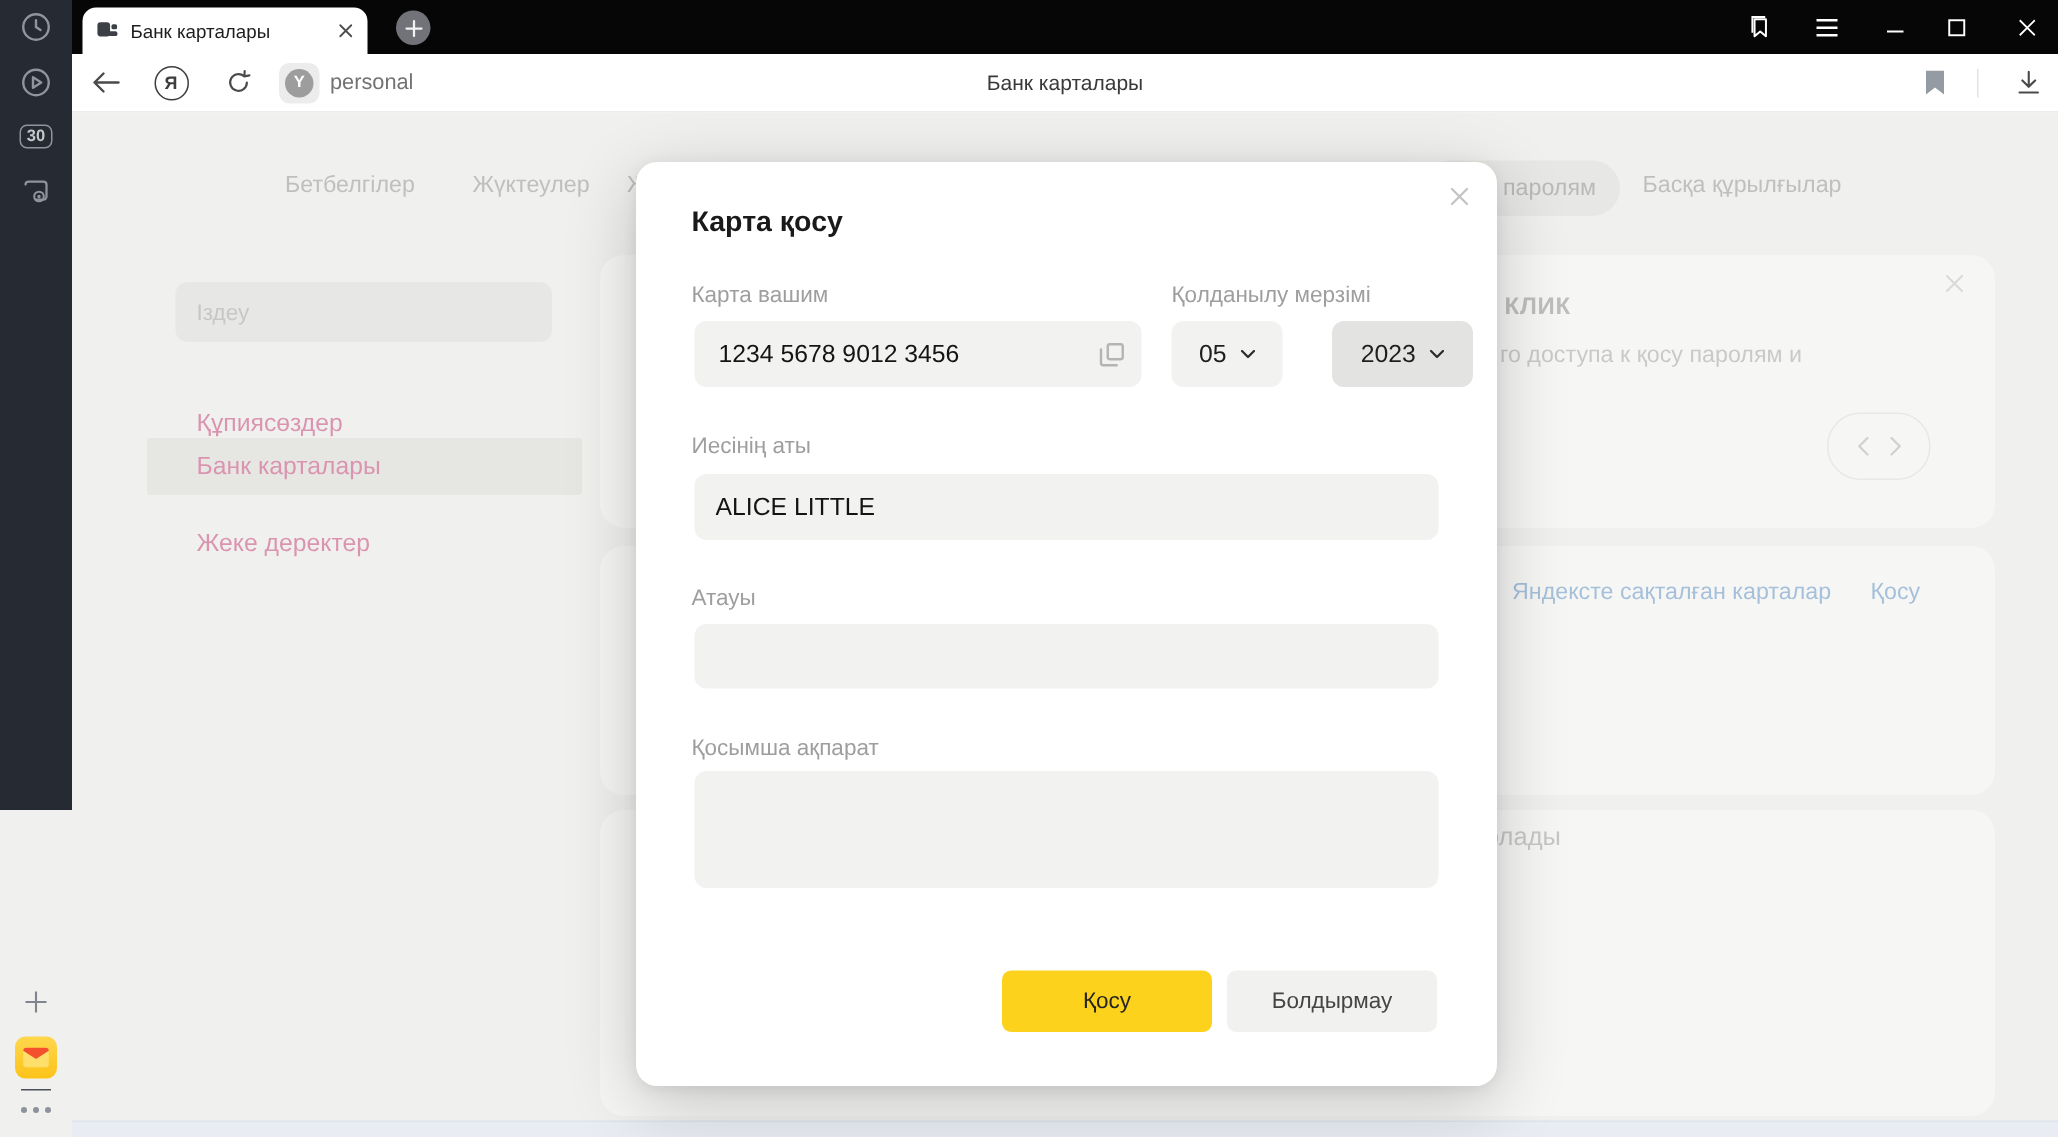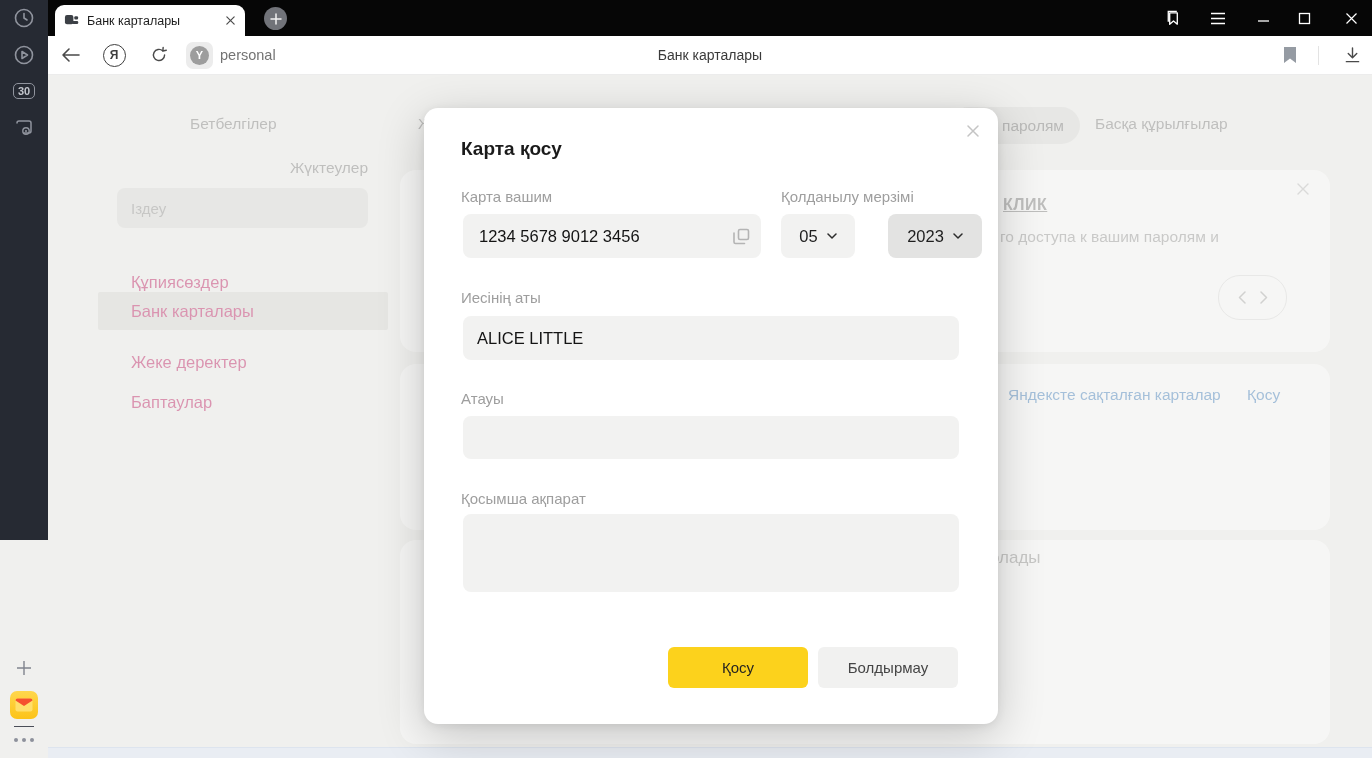--- a/index.html
+++ b/index.html
@@ -34,21 +34,21 @@
   .page{position:absolute;left:48px;top:75px;width:1324px;height:683px;background:#f0f0ee;overflow:hidden;}
   .dim{position:absolute;inset:0;opacity:.42;}
   .bg-nav{position:absolute;left:0;top:32px;width:100%;height:38px;font-size:15.5px;color:#7c7c7c;}
   .bg-nav .nav-it{position:absolute;top:8px;white-space:nowrap;}
   .nav-pill{position:absolute;left:902px;top:0;width:130px;height:37px;background:#dcdcd9;border-radius:19px;line-height:37px;text-align:right;padding-right:16px;box-sizing:border-box;color:#6f6f6f;}
   .set-search{position:absolute;left:69px;top:113px;width:251px;height:40px;background:#dcdcd9;border-radius:8px;border:none;box-sizing:border-box;padding:0 14px;font-size:15px;color:#555;font-family:inherit;}
   .set-search::placeholder{color:#8f8f8f;}
   .set-item{position:absolute;left:50px;width:290px;height:38px;line-height:38px;padding-left:33px;box-sizing:border-box;font-size:16.5px;color:#be185d;white-space:nowrap;}
   .set-item.active{background:#d9d9d6;border-radius:2px;}
   .bg-card{position:absolute;background:#ffffff;border-radius:16px;}
-  .promo-title{position:absolute;left:603px;top:26px;font-size:16px;font-weight:bold;color:#7a7a7a;letter-spacing:.5px;text-decoration:underline;}
+  .promo-title{position:absolute;left:603px;top:26px;font-size:16px;font-weight:bold;color:#7a7a7a;letter-spacing:.5px;}
   .promo-body{position:absolute;left:600px;top:58px;font-size:15.5px;color:#959595;}
   .promo-close{position:absolute;right:20px;top:12px;color:#bdbdbd;}
   .carousel{position:absolute;left:818px;top:105px;width:67px;height:43px;border:1px solid #dedede;border-radius:22px;display:flex;align-items:center;justify-content:center;gap:14px;color:#9c9c9c;}
   .saved-links{position:absolute;left:0;top:22px;width:100%;font-size:15.5px;color:#3f7fbf;}
   .saved-links .lnk{position:absolute;top:0;white-space:nowrap;}
   .partial-txt{position:absolute;left:590px;top:8px;font-size:17px;color:#8f8f8f;}
   .bottom-strip{position:absolute;left:0;right:0;bottom:0;height:10px;background:#e9edf3;border-top:1px solid #dde4ee;}
   
   .modal{position:absolute;left:424px;top:108px;width:574px;height:616px;background:#ffffff;border-radius:14px;
     box-shadow:0 12px 48px rgba(0,0,0,.20),0 2px 10px rgba(0,0,0,.08);z-index:40;}
@@ -195,41 +195,40 @@
         <path d="M2.5 15.5 H15.5" stroke="#4a4a4a" stroke-width="1.5" stroke-linecap="round"></path>
       </svg>
   </div>
 </div>
 
 <div class="page">
   <div class="dim">
 
     <div class="bg-nav">
       <span class="nav-it" style="left:142px;">Бетбелгілер</span>
-      <span class="nav-it" style="left:242px;margin-top:44px;">Жүктеулер</span>
+      <span class="nav-it" style="left:267px;">Жүктеулер</span>
       <span class="nav-it" style="left:370px;">Ж</span>
       <div class="nav-pill">паролям</div>
       <span class="nav-it" style="left:1047px;">Басқа құрылғылар</span>
     </div>
 
     <input class="set-search" type="text" placeholder="Іздеу" style="">
 
     <div class="set-item" style="top:188px;">Құпиясөздер</div>
     <div class="set-item active" style="top:217px;">Банк карталары</div>
     <div class="set-item" style="top:268px;">Жеке деректер</div>
-    <div class="set-item" style="top:308px;">Баптаулар</div>
 
     <div class="bg-card" style="left:352px;top:95px;width:930px;height:182px;">
       <div class="promo-close">
         <svg width="14" height="14" viewBox="0 0 14 14">
             <path d="M2 2 L12 12 M12 2 L2 12" stroke="#bdbdbd" stroke-width="1.4" stroke-linecap="round"></path>
           </svg>
       </div>
       <div class="promo-title">КЛИК</div>
-      <div class="promo-body">го доступа к вашим паролям и</div>
+      <div class="promo-body">го доступа к қосу паролям и</div>
       <div class="carousel">
         <svg width="8" height="13" viewBox="0 0 8 13">
             <path d="M7 1 L1.5 6.5 L7 12" fill="none" stroke="#a8a8a8" stroke-width="1.5" stroke-linecap="round" stroke-linejoin="round"></path>
           </svg>
         <svg width="8" height="13" viewBox="0 0 8 13">
             <path d="M1 1 L6.5 6.5 L1 12" fill="none" stroke="#a8a8a8" stroke-width="1.5" stroke-linecap="round" stroke-linejoin="round"></path>
           </svg>
       </div>
     </div>
 

